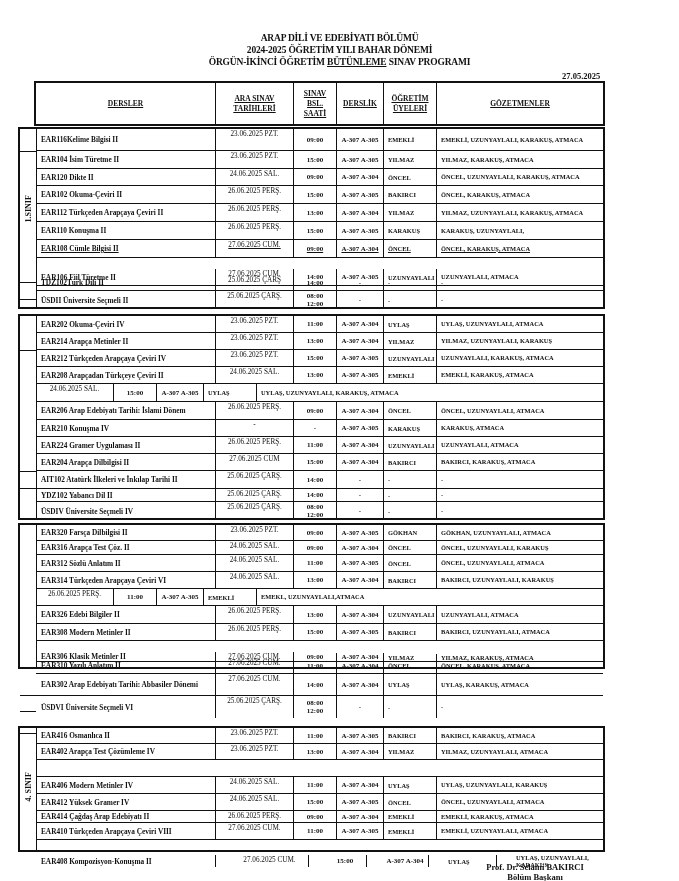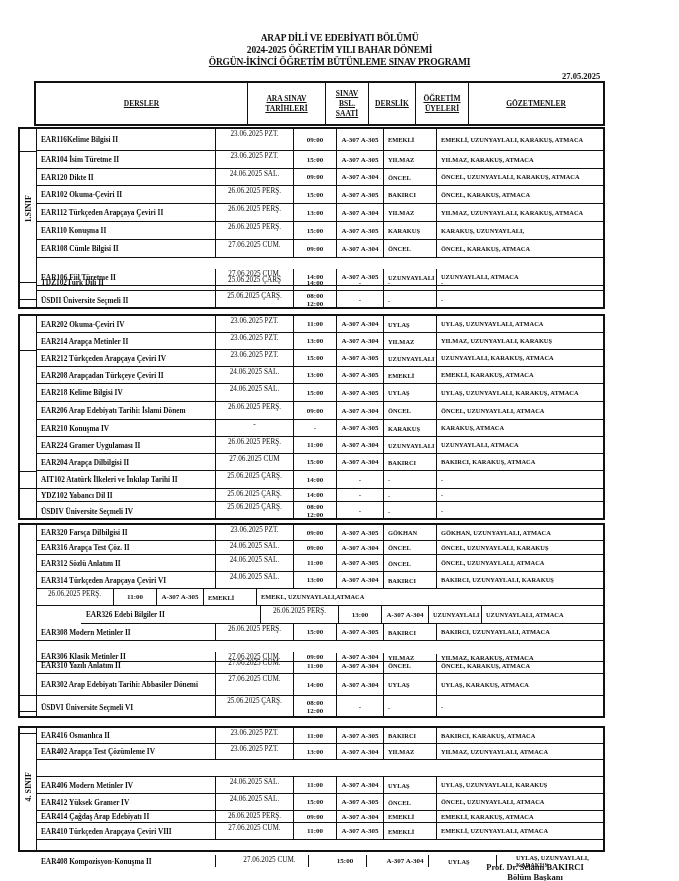--- a/index.html
+++ b/index.html
@@ -1,19 +1,19 @@
 <!DOCTYPE html>
 <html><head>
 <meta charset="utf-8">
 <style>
   html, body { margin:0; padding:0; background:#ffffff; }
   body { width:679px; height:881px; position:relative; overflow:hidden;
          font-family:"Liberation Serif","DejaVu Serif",serif; color:#111; }
   .title { position:absolute; left:0; width:679px; text-align:center; font-weight:bold; font-size:9.5px; letter-spacing:-0.2px; }
-  .t1 { top:33px; } .t2 { top:45px; } .t3 { top:57px;text-decoration:underline; }
+  .t1 { top:33px; } .t2 { top:45px; } .t3 { top:57px; }
   .u { text-decoration:underline; }
   .date { position:absolute; left:562px; top:71px; font-size:8.5px; font-weight:bold; }
   .hdr { position:absolute; left:34px; top:81px; width:571px; height:45px; border:2px solid #111; box-sizing:border-box; display:flex; }
   .hdr .hc { border-right:1px solid #111; display:flex; align-items:center; justify-content:center; text-align:center; font-weight:bold; font-size:7.5px; text-decoration:underline; line-height:10px; box-sizing:border-box; }
   .hdr .hc:last-child { border-right:none; }
   .sec { position:absolute; left:18px; width:587px; border:2px solid #111; box-sizing:border-box; }
   .sec .side { position:absolute; left:0; top:0; bottom:0; width:16px; border-right:1px solid #111; }
   .sec .sidelbl { position:absolute; left:-2px; font-size:8px; font-weight:bold; transform:rotate(-90deg); transform-origin:center; white-space:nowrap; }
   .sec .sidebreak { position:absolute; left:0; width:16px; border-top:1px solid #111; }
   .row { position:absolute; left:16px; right:0; display:flex; border-bottom:1px solid #111; box-sizing:border-box; font-size:7px; font-weight:bold; }
@@ -30,21 +30,21 @@
 </style>
 </head>
 <body>
 
 <div class="title t1">ARAP DİLİ VE EDEBİYATI BÖLÜMÜ</div>
 <div class="title t2">2024-2025 ÖĞRETİM YILI BAHAR DÖNEMİ</div>
 <div class="title t3"><span>ÖRGÜN-İKİNCİ ÖĞRETİM </span><span class="u">BÜTÜNLEME</span><span> SINAV PROGRAMI</span></div>
 <div class="date">27.05.2025</div>
 
 <div class="hdr">
-  <div class="hc" style="width:212px">DERSLER</div>
+  <div class="hc" style="width:180px">DERSLER</div>
   <div class="hc" style="width:78px;padding:0 8px">ARA SINAV TARİHLERİ</div>
   <div class="hc" style="width:43px;padding:0 8px">SINAV BSL. SAATİ</div>
   <div class="hc" style="width:47px">DERSLİK</div>
   <div class="hc" style="width:53px;padding:0 8px">ÖĞRETİM ÜYELERİ</div>
   <div class="hc" style="flex:1">GÖZETMENLER</div>
 </div>
 
 <div id="sections">
     <div class="sec" style="top: 127px; height: 182px;">
       <div class="side"></div>
@@ -165,21 +165,21 @@
         <div class="c c-derslik">
           <span>A-307 A-305</span>
         </div>
         <div class="c c-ogretim">
           <span>KARAKUŞ</span>
         </div>
         <div class="c c-gozet">
           <span>KARAKUŞ, UZUNYAYLALI,</span>
         </div>
       </div>
-      <div class="row" style="top: 111px; height: 18px;">
+      <div class="row" style="top: 111px; height: 18px; text-decoration: underline;">
         <div class="c c-ders">
           <span>EAR108 Cümle Bilgisi II</span>
         </div>
         <div class="c c-tarih">
           <span>27.06.2025 CUM.</span>
         </div>
         <div class="c c-saat">
           <span style="white-space: pre-line;">09:00</span>
         </div>
         <div class="c c-derslik">
@@ -333,23 +333,20 @@
           <span>A-307 A-305</span>
         </div>
         <div class="c c-ogretim">
           <span>EMEKLİ</span>
         </div>
         <div class="c c-gozet">
           <span>EMEKLİ, KARAKUŞ, ATMACA</span>
         </div>
       </div>
       <div class="row" style="top: 68px; height: 18px;">
-        <div class="c c-ders">
-          <span>EAR218 Kelime Bilgisi IV</span>
-        </div>
         <div class="c c-tarih">
           <span>24.06.2025 SAL.</span>
         </div>
         <div class="c c-saat">
           <span style="white-space: pre-line;">15:00</span>
         </div>
         <div class="c c-derslik">
           <span>A-307 A-305</span>
         </div>
         <div class="c c-ogretim">
@@ -494,21 +491,21 @@
           <span>-</span>
         </div>
         <div class="c c-ogretim">
           <span>-</span>
         </div>
         <div class="c c-gozet">
           <span>-</span>
         </div>
       </div>
     </div>
-    <div class="sec" style="top: 523px; height: 195px;">
+    <div class="sec" style="top: 523px; height: 146px;">
       <div class="side"></div>
       <div class="sidebreak" style="top: 170px;"></div>
       <div class="sidebreak" style="top: 186px;"></div>
       <div class="sidebreak" style="top: 208px;"></div>
       <div class="row" style="top: 0px; height: 16px;">
         <div class="c c-ders">
           <span>EAR320 Farsça Dilbilgisi II</span>
         </div>
         <div class="c c-tarih">
           <span>23.06.2025 PZT.</span>
@@ -596,21 +593,21 @@
         <div class="c c-derslik">
           <span>A-307 A-305</span>
         </div>
         <div class="c c-ogretim">
           <span>EMEKLİ</span>
         </div>
         <div class="c c-gozet">
           <span>EMEKL, UZUNYAYLALI,ATMACA</span>
         </div>
       </div>
-      <div class="row" style="top: 81px; height: 18px; margin-left: 45px;">
+      <div class="row" style="top: 81px; height: 18px;">
         <div class="c c-ders">
           <span>EAR326 Edebi Bilgiler II</span>
         </div>
         <div class="c c-tarih">
           <span>26.06.2025 PERŞ.</span>
         </div>
         <div class="c c-saat">
           <span style="white-space: pre-line;">13:00</span>
         </div>
         <div class="c c-derslik">

